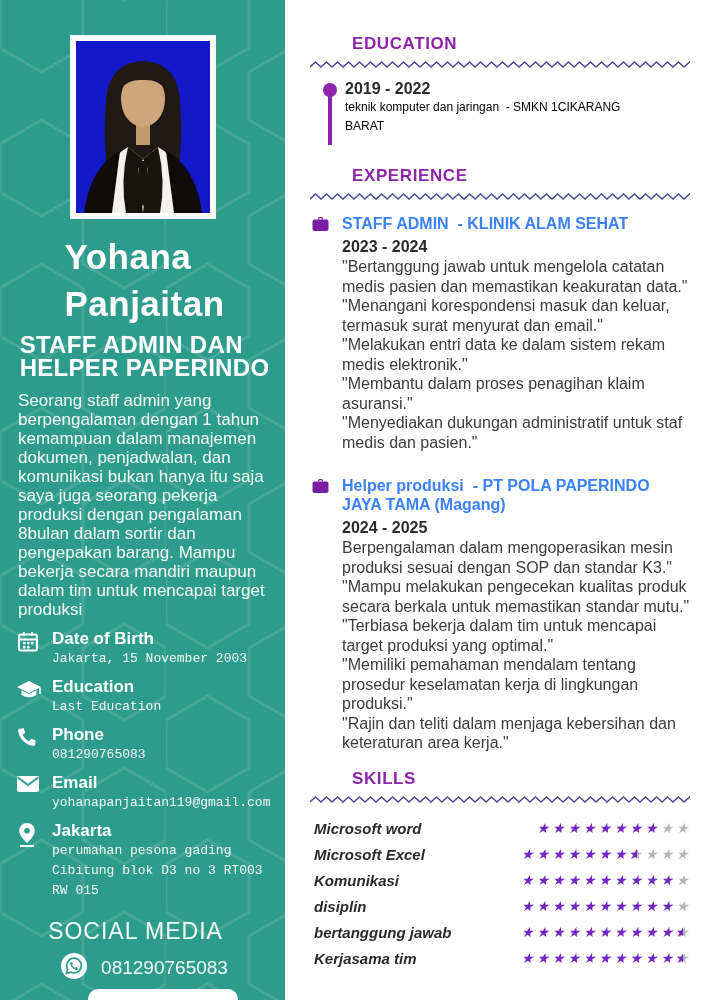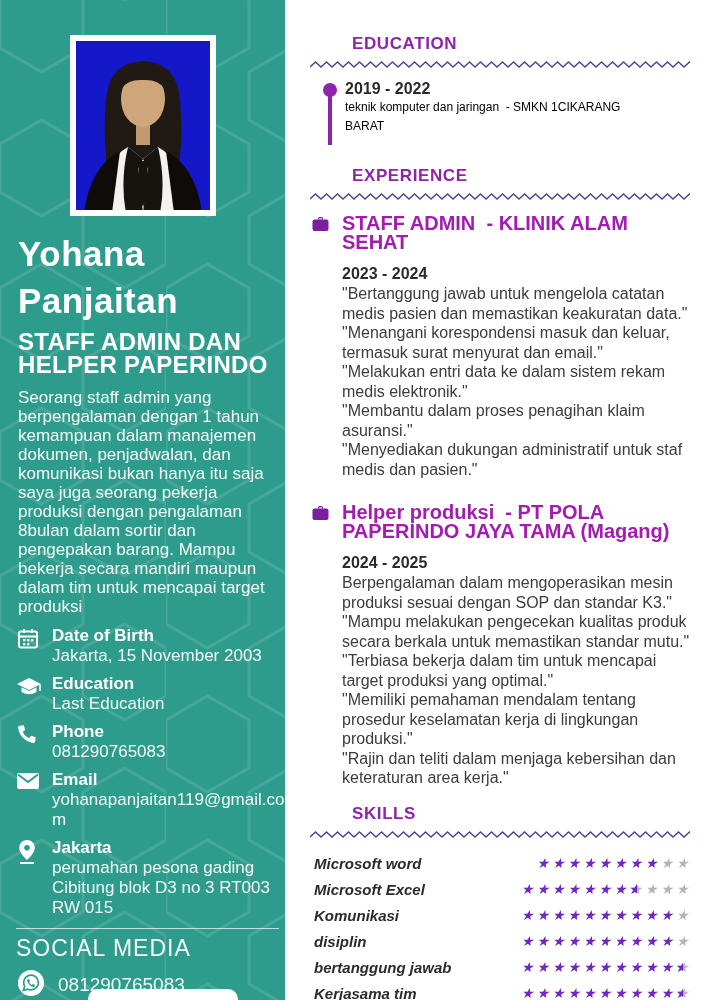--- a/index.html
+++ b/index.html
@@ -1,32 +1,32 @@
 <!DOCTYPE html>
 <html><head>
 <meta charset="utf-8">
 <style>
   html,body{margin:0;padding:0;background:#fff;}
   .page{position:relative;width:706px;height:1000px;overflow:hidden;background:#ffffff;
         font-family:"Liberation Sans",sans-serif;display:flex;}
   
   .sidebar{position:relative;width:285px;height:1000px;background:#2e9c8c;color:#fff;flex:0 0 auto;overflow:hidden;}
   .hexbg{position:absolute;inset:0;pointer-events:none;}
-  .side-content{position:relative;z-index:2;display:flex;flex-direction:column;height:100%;}
+  .side-content{position:relative;z-index:2;display:flex;flex-direction:column;height:100%;align-items:center;}
   .photo-frame{margin:35px auto 0 auto;width:134px;height:172px;background:#1518c9;border:6px solid #fff;overflow:hidden;}
   .photo-frame svg{display:block;}
   .name{padding:14px 14px 0 18px;font-size:35px;line-height:47px;font-weight:bold;color:#ffffff;letter-spacing:.5px;}
   .role{padding:6px 14px 0 18px;font-size:24px;line-height:23px;font-weight:bold;color:#ffffff;letter-spacing:.3px;}
   .about{padding:12px 10px 0 18px;font-size:17px;line-height:19px;color:#f4faf8;}
   .contacts{padding:10px 0 0 16px;display:flex;flex-direction:column;gap:8px;}
   .c-row{display:flex;align-items:flex-start;}
   .c-icon{flex:0 0 36px;padding-top:1px;}
   .c-body{flex:1;min-width:0;}
   .c-label{font-size:17px;line-height:20px;font-weight:bold;color:#ffffff;}
-  .c-value{font-size:17px;line-height:20px;color:#f2f8f6;overflow-wrap:anywhere;}
+  .c-value{font-size:13px;line-height:20px;color:#f2f8f6;overflow-wrap:anywhere;font-family:Liberation Mono, monospace;}
   .divider{border-top:1.5px solid rgba(255,255,255,.7);margin:10px 6px 0 16px;}
   .social-heading{padding:6px 30px 0 16px;font-size:23px;font-weight:400;letter-spacing:1px;color:#f4faf8;}
   .social-row{display:flex;align-items:center;gap:14px;padding:8px 14px 0 18px;}
   .social-value{font-size:19px;color:#f2f8f6;}
   .bottom-chip{position:absolute;left:88px;bottom:0;width:150px;height:11px;background:#ffffff;border-radius:10px 10px 0 0;z-index:3;}
   
   .main{flex:1;padding:34px 16px 0 25px;box-sizing:border-box;color:#2e2e2e;}
   .sec-title{margin-left:42px;font-size:17px;font-weight:bold;color:#8e24aa;letter-spacing:.6px;}
   .zigzag{display:block;margin-top:6px;width:100%;height:9px;}
   .zigzag path{fill:none;stroke:#4a4494;stroke-width:1.4;}
@@ -34,22 +34,22 @@
   .edu-item{position:relative;margin:10px 0 0 0;padding-left:35px;}
   .tl-dot{position:absolute;left:13px;top:4px;width:14px;height:14px;border-radius:50%;background:#8e24aa;}
   .tl-line{position:absolute;left:18px;top:14px;width:4px;height:52px;background:#8e24aa;}
   .edu-period{font-size:16px;line-height:19px;font-weight:bold;color:#2b2b2b;}
   .edu-school{font-size:12px;line-height:19px;font-weight:normal;color:#000000;max-width:300px;white-space:pre-wrap;}
   .sec-experience{margin-top:30px;}
   .exp-item{margin-top:13px;display:flex;}
   .exp-item + .exp-item{margin-top:24px;}
   .exp-icon{flex:0 0 30px;padding-left:2px;padding-top:2px;}
   .exp-body{flex:1;max-width:356px;}
-  .exp-title{font-size:20px;line-height:19px;font-weight:bold;color:#a21caf;white-space:pre-wrap;}
-  .exp-period{font-size:16px;line-height:19px;font-weight:bold;color:#2b2b2b;margin-top:12px;}
+  .exp-title{font-size:16px;line-height:19px;font-weight:bold;color:#3b82f6;white-space:pre-wrap;}
+  .exp-period{font-size:16px;line-height:19px;font-weight:bold;color:#2b2b2b;margin-top:4px;}
   .exp-lines{font-size:16px;line-height:19.5px;color:#3c3c3c;white-space:pre-line;margin-top:1px;}
   .sec-skills{margin-top:16px;}
   .skills-list{margin-top:16px;display:flex;flex-direction:column;gap:9px;padding-left:4px;}
   .skill-row{display:flex;align-items:center;justify-content:space-between;font-style:italic;}
   .skill-label{font-size:15px;font-weight:bold;color:#2b2b2b;}
   .stars{display:flex;letter-spacing:0;}
   .star{font-size:14px;line-height:14px;width:15.5px;text-align:center;position:relative;}
   .star.full{color:#7127c4;}
   .star.empty{color:#b5b5b5;}
   .star.half{color:#b5b5b5;}

